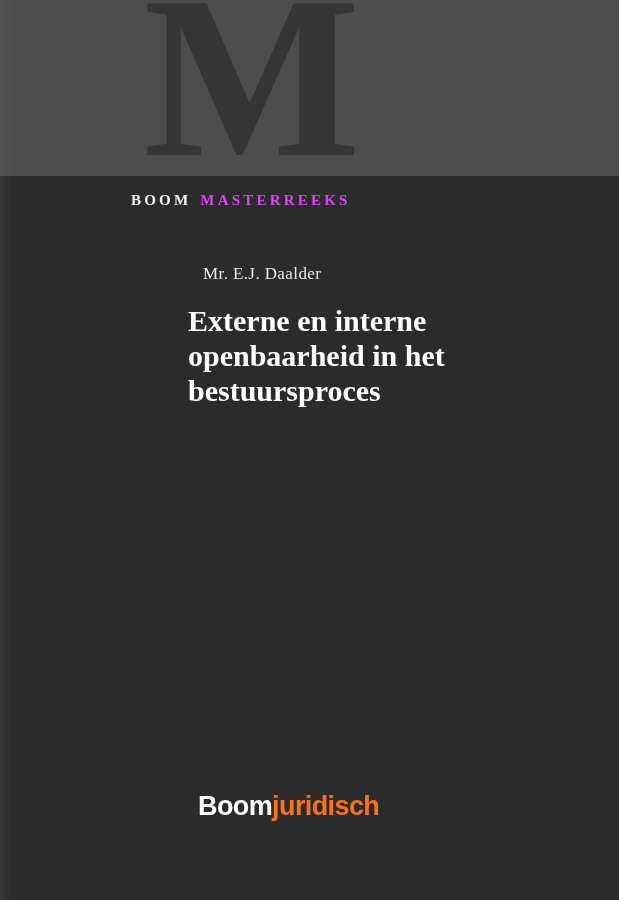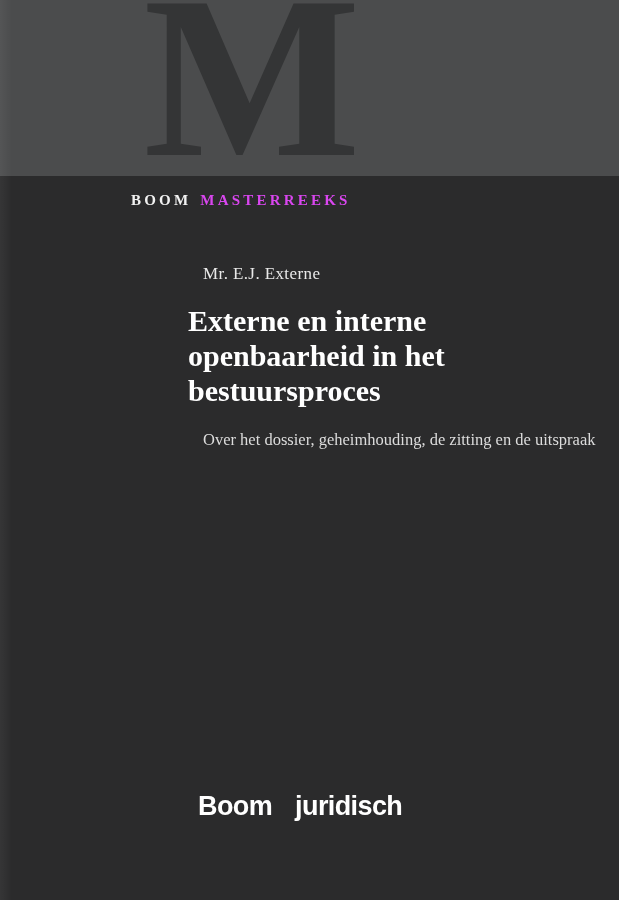--- a/index.html
+++ b/index.html
@@ -97,21 +97,21 @@
     position: absolute;
     left: 198px;
     top: 791px;
     font-family: "Liberation Sans", sans-serif;
     font-size: 27px;
     font-weight: 700;
     letter-spacing: -0.6px;
     white-space: nowrap;
   }
   .publisher .boom-word { color: #ffffff; }
-  .publisher .juridisch-word { color: #ffffff; padding-left: 23px; }
+  .publisher .juridisch-word { color: #f97316; }
   
   .spine {
     position: absolute;
     left: 0;
     top: 0;
     width: 12px;
     height: 900px;
     background: linear-gradient(to right, rgba(255,255,255,0.05), rgba(255,255,255,0));
     pointer-events: none;
   }
@@ -124,23 +124,22 @@
   <div class="top-band">
     <div class="big-m">M</div>
   </div>
 
   <div class="spine"></div>
 
   <div class="series">
     <span class="boom">BOOM</span><span class="masterreeks">MASTERREEKS</span>
   </div>
 
-  <div class="author">Mr. E.J. Externe</div>
+  <div class="author">Mr. E.J. Daalder</div>
 
   <div class="title">Externe en interne openbaarheid in het bestuursproces</div>
 
-  <div class="subtitle">Over het dossier, geheimhouding, de zitting en de uitspraak</div>
 
   <div class="publisher">
     <span class="boom-word">Boom</span><span class="juridisch-word">juridisch</span>
   </div>
 
 </div>
 
 </body></html>

